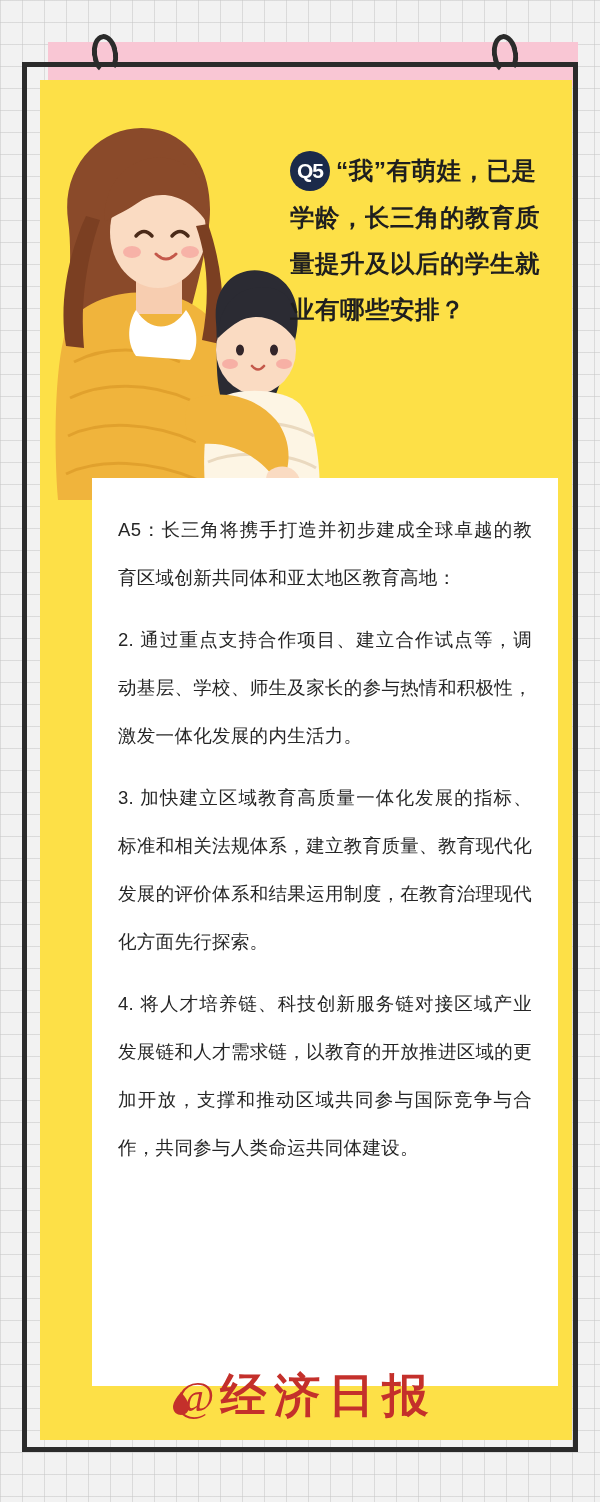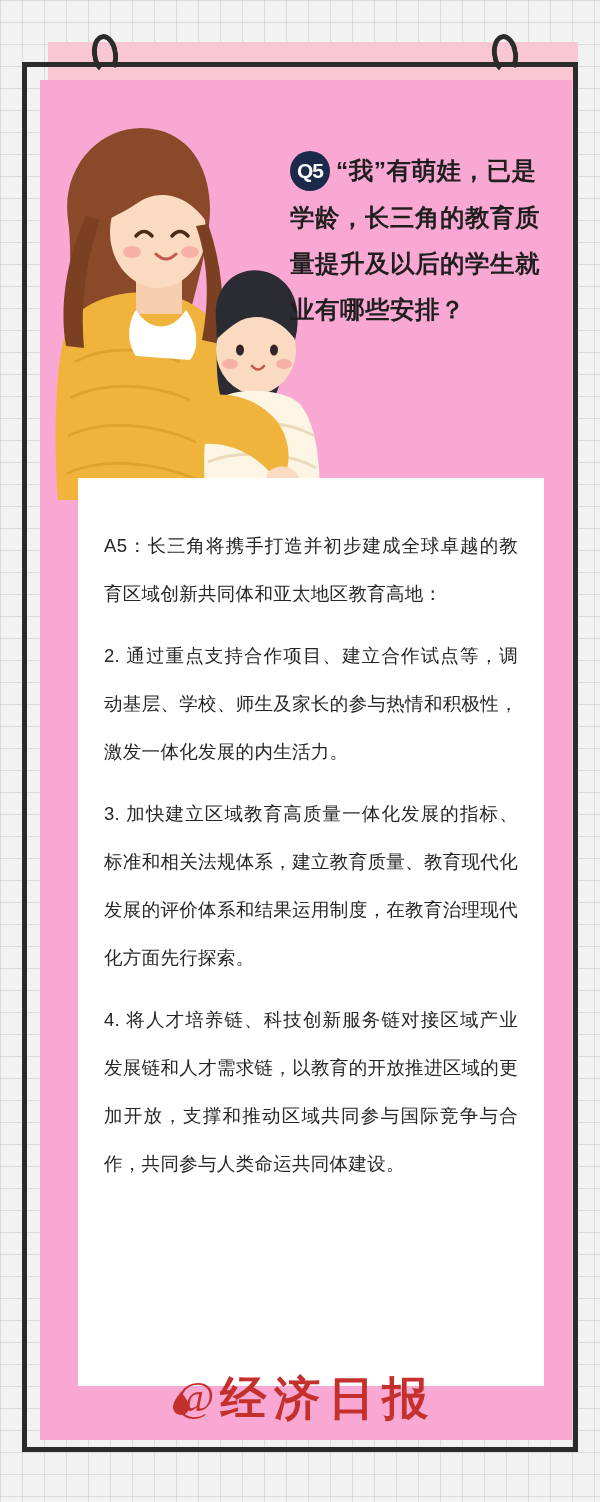--- a/index.html
+++ b/index.html
@@ -58,21 +58,21 @@
   .ring.r1 { left: 92px; top: 34px; }
   .ring.r2 { left: 492px; top: 34px; }
 
   
   .page {
     position: absolute;
     left: 40px;
     top: 80px;
     width: 532px;
     height: 1360px;
-    background: #f9a8d4;
+    background: #fde047;
     z-index: 4;
     overflow: hidden;
   }
   .page-inner {
     position: absolute;
     inset: 0;
   }
 
   
   .illustration {
@@ -112,26 +112,26 @@
     font-size: 24.5px;
     font-weight: bold;
     color: #1f1f1f;
     line-height: 46px;
     letter-spacing: 0.5px;
   }
 
   
   .answer {
     position: absolute;
-    left: 38px;
+    left: 52px;
     top: 398px;
     width: 466px;
     min-height: 908px;
     background: #ffffff;
-    padding: 44px 26px 24px 26px;
+    padding: 28px 26px 24px 26px;
   }
   .answer p {
     margin: 0 0 14px 0;
     font-size: 18.5px;
     line-height: 48px;
     color: #262626;
     letter-spacing: 0.3px;
     text-align: justify;
   }
   .answer p:last-child { margin-bottom: 0; }
@@ -152,21 +152,21 @@
   }
   .at-sign {
     font-size: 42px;
     color: #c4302b;
     font-family: "Liberation Serif", serif;
     line-height: 1;
     position: relative;
     top: -4px;
   }
   .logo-cn {
-    font-family: Liberation Serif, serif;
+    font-family: Liberation Mono, monospace;
     font-size: 46px;
     font-weight: bold;
     color: #c4302b;
     letter-spacing: 8px;
     line-height: 1;
   }
   .logo-en {
     display: block;
     margin-top: 6px;
     font-size: 15px;

